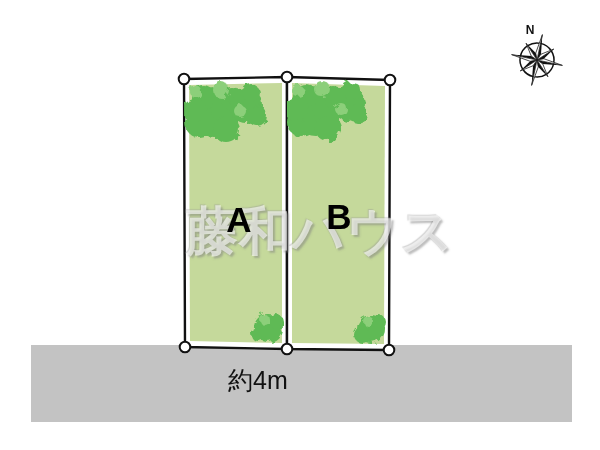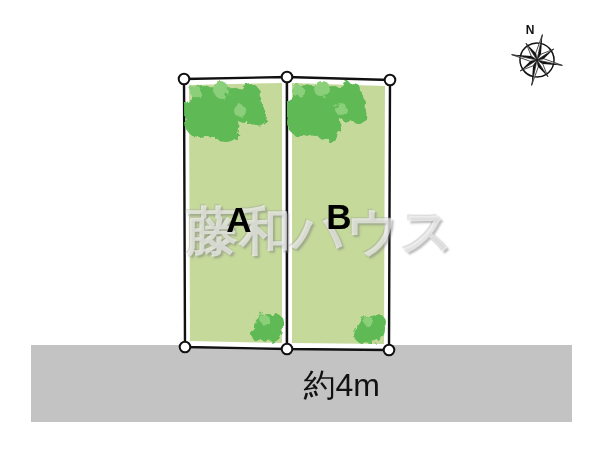--- a/index.html
+++ b/index.html
@@ -33,25 +33,25 @@
     font-weight: bold;
     color: #000;
     width: 40px;
     text-align: center;
   }
   .plot-label.a { left: 219px; top: 200px; }
   .plot-label.b { left: 319px; top: 197px; }
   .road-label {
     position: absolute;
     z-index: 2;
-    left: 240px;
+    left: 228px;
     top: 364px;
     width: 140px;
-    text-align: right;
-    font-size: 32px;
+    text-align: left;
+    font-size: 25px;
     color: #111;
   }
   .north-label {
     position: absolute;
     z-index: 2;
     left: 521px;
     top: 23px;
     width: 18px;
     text-align: center;
     font-size: 12px;

